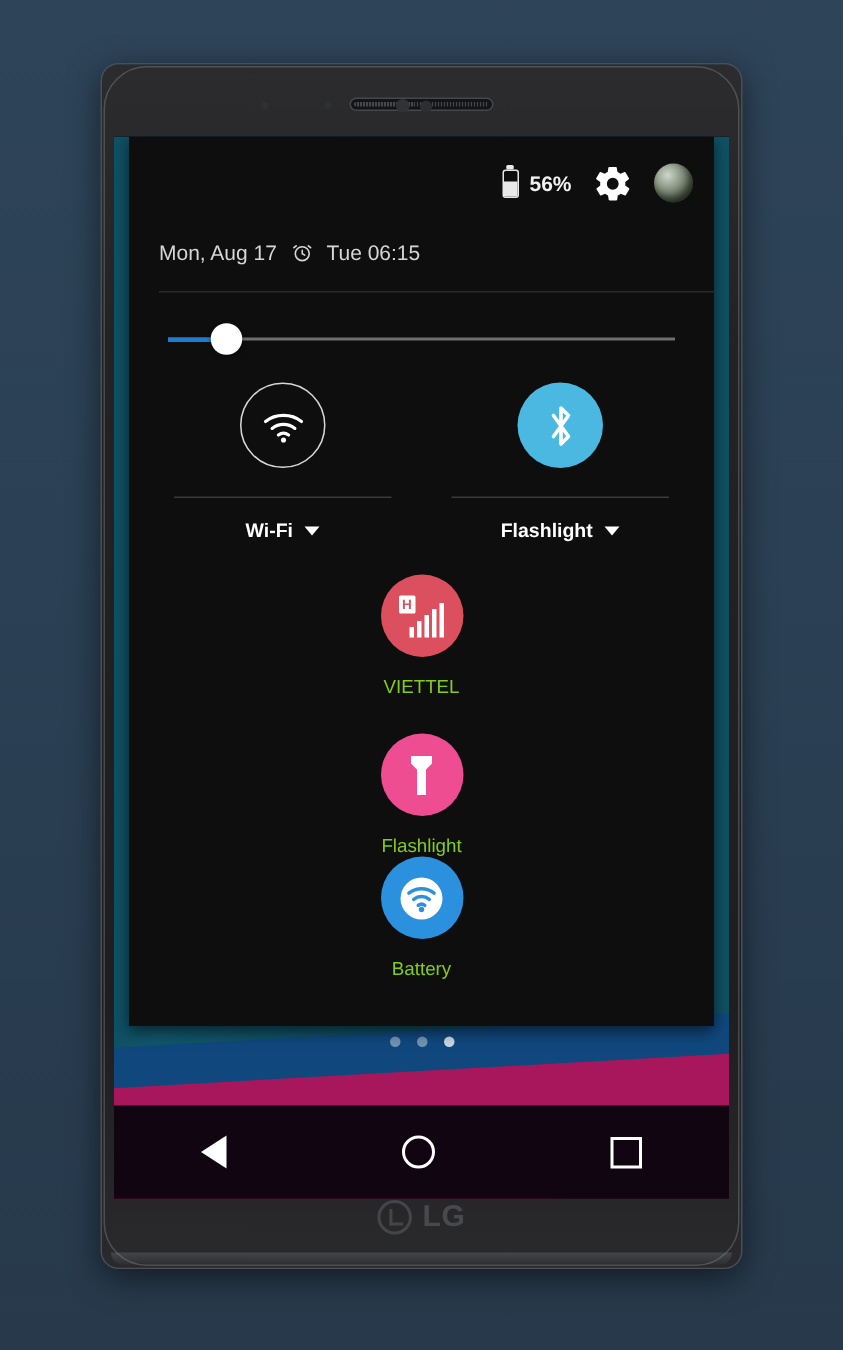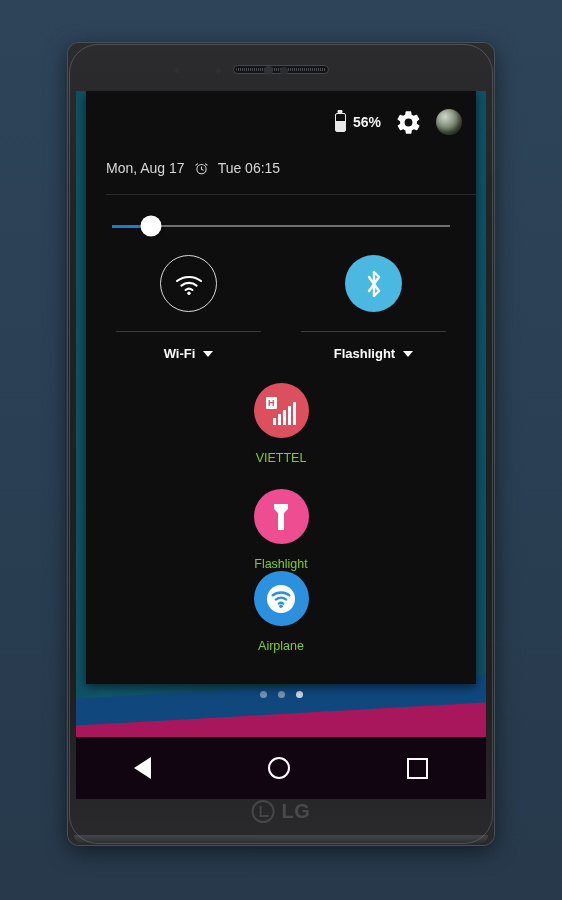--- a/index.html
+++ b/index.html
@@ -472,21 +472,21 @@
               <svg width="34" height="34" viewBox="0 0 34 34">
                 <circle cx="17" cy="17" r="14" fill="#ffffff"></circle>
                 <g fill="none" stroke="#2b91df" stroke-width="2.3" stroke-linecap="round">
                   <path d="M8.6 13.4c4.9-3.9 11.9-3.9 16.8 0"></path>
                   <path d="M11.8 17.6c3.1-2.5 7.3-2.5 10.4 0"></path>
                   <path d="M14.8 21.6c1.4-1.1 3-1.1 4.4 0"></path>
                 </g>
                 <circle cx="17" cy="24.3" r="1.8" fill="#2b91df"></circle>
               </svg>
             </div>
-            <span class="tile-label">Airplane</span>
+            <span class="tile-label">Battery</span>
           </div>
         </div>
 
       </div>
     </div>
   </div>
 
   <div id="lg-brand">
     <div id="lg-mark"></div>
     <span id="lg-text">LG</span>

